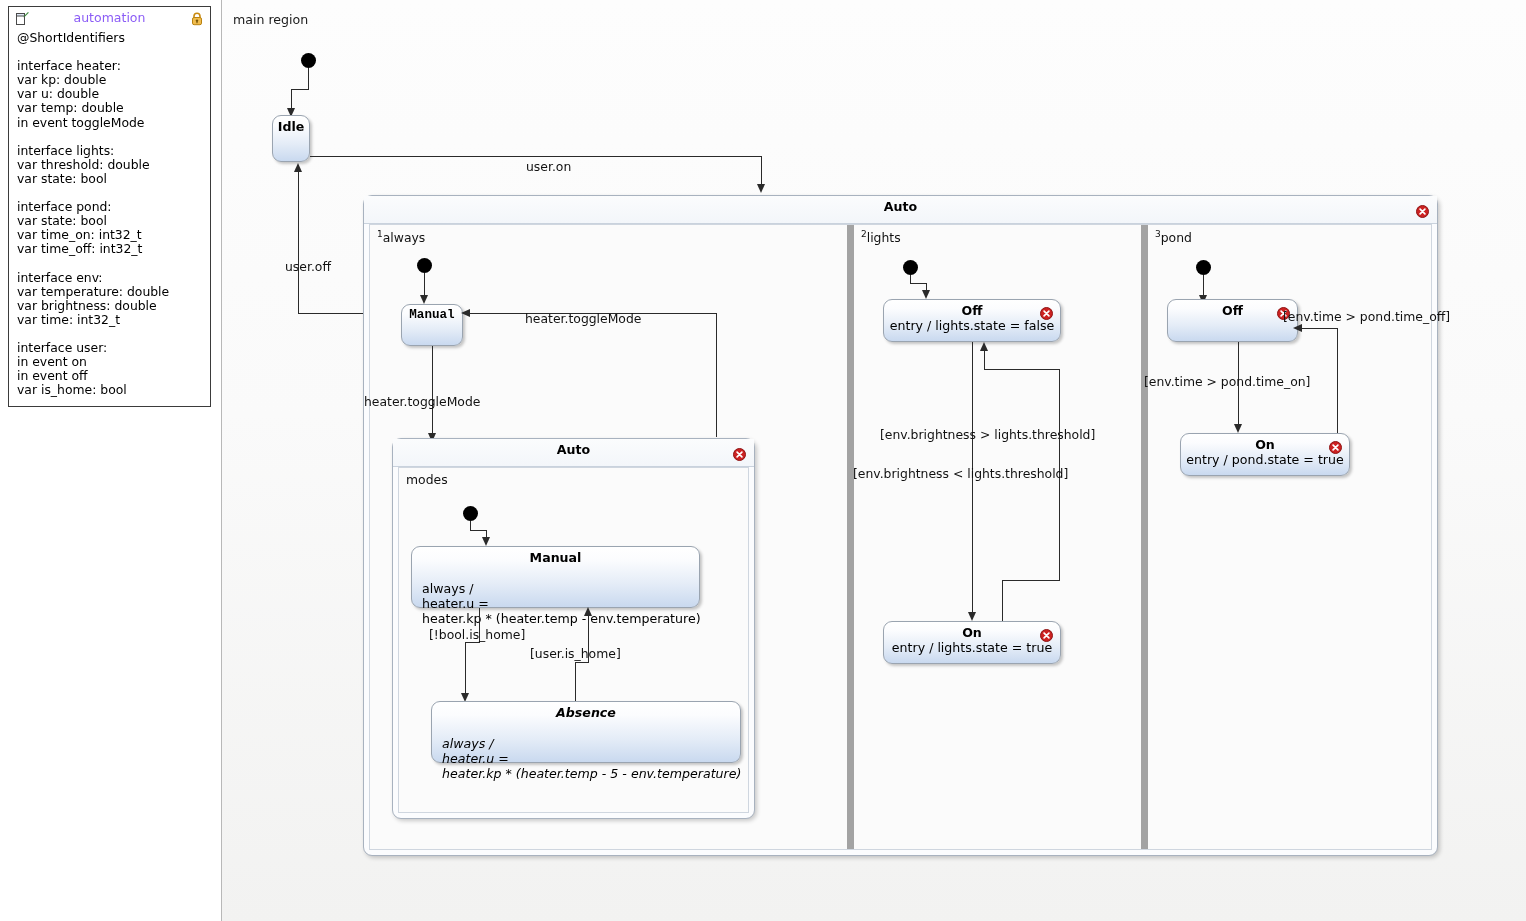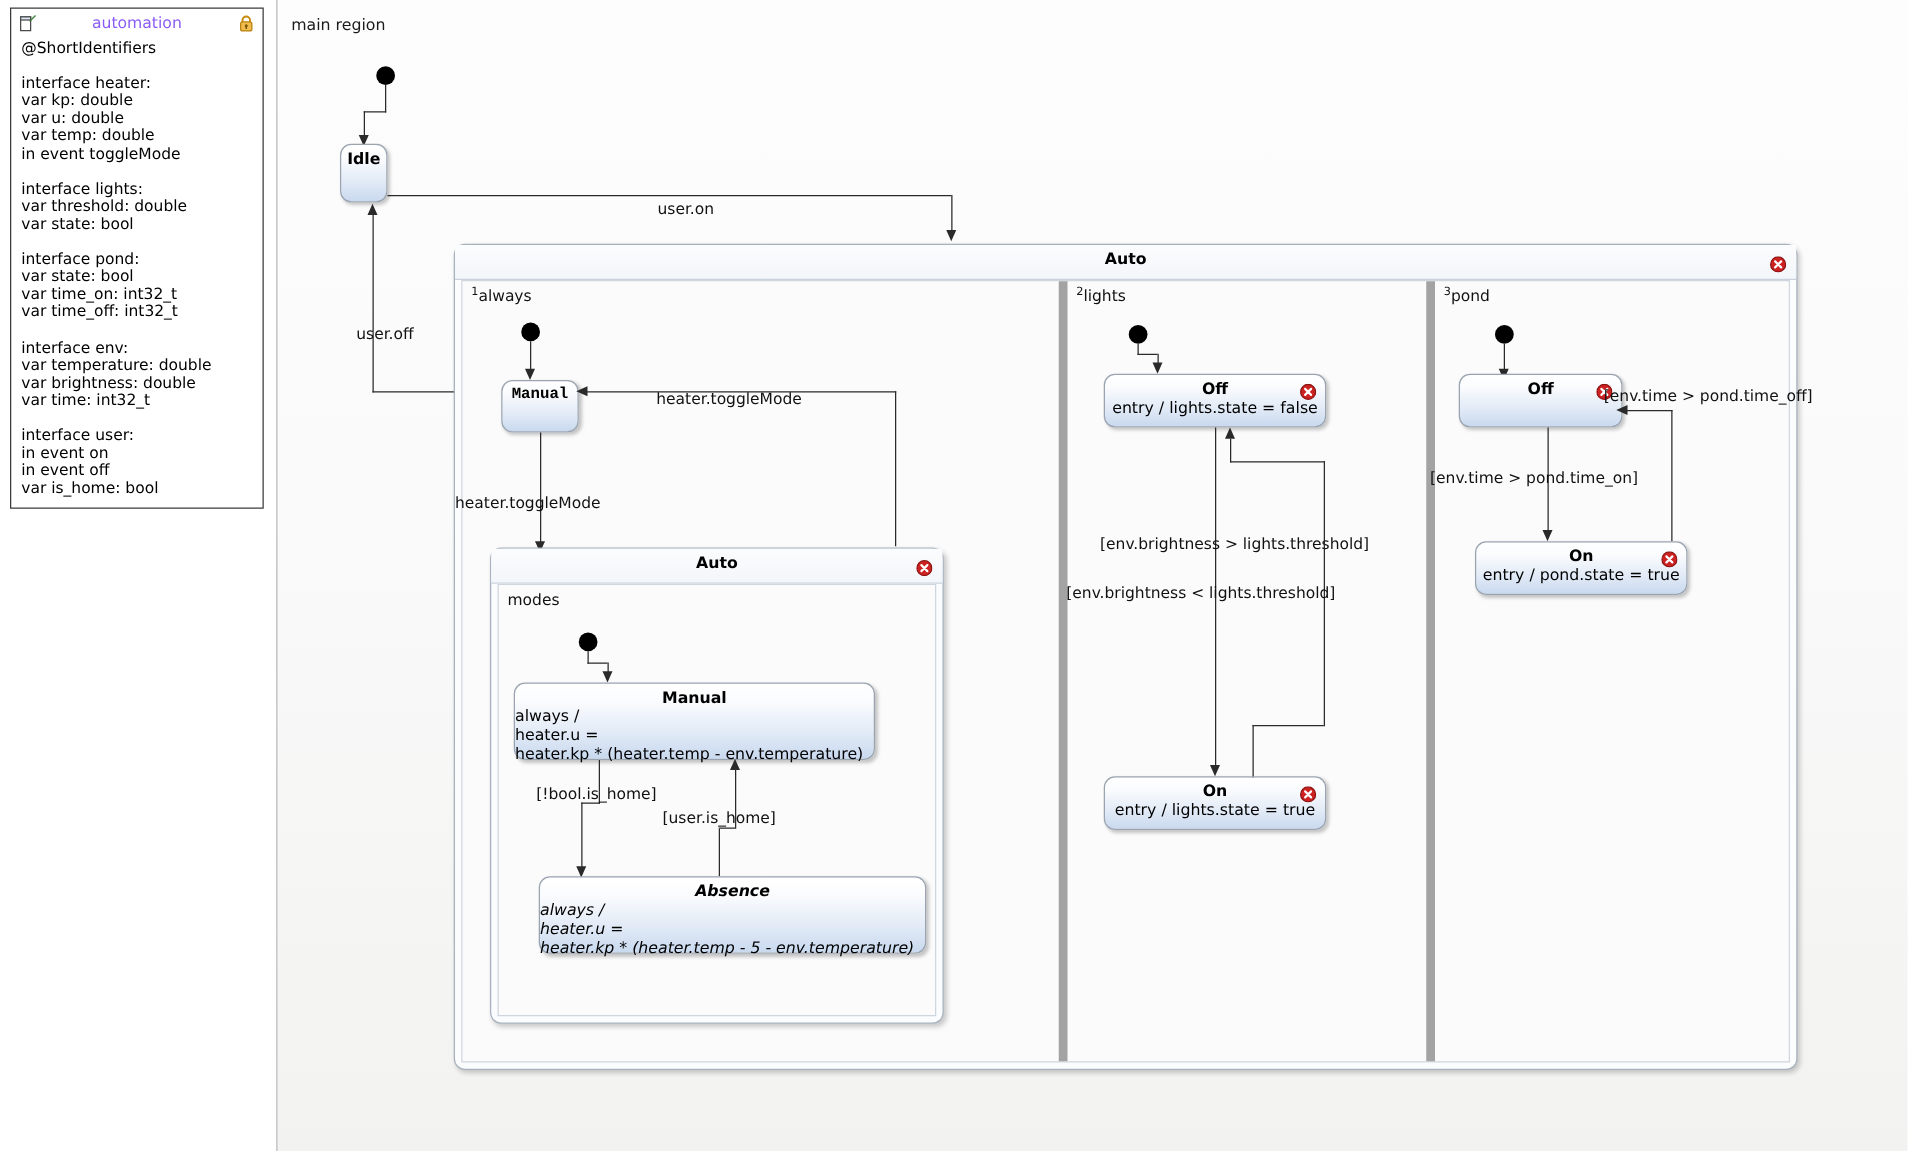--- a/index.html
+++ b/index.html
@@ -47,21 +47,21 @@
     box-shadow:2px 2px 3px rgba(0,0,0,0.22);
   }
   .state .st-name{
     display:block;text-align:center;font-weight:bold;font-size:12.6px;
     color:#000;margin-top:3px;line-height:15px;
   }
   .state .st-body{
     display:block;text-align:center;font-size:12.6px;color:#000;
     line-height:15px;white-space:pre;
   }
-  .state.left .st-body{text-align:left;}
+  .state.left .st-body{text-align:left;padding-left:10px;margin-top:16px;}
 
   
   .composite{
     position:absolute;box-sizing:border-box;
     border:1px solid #a8b2bf;border-radius:9px;
     background:#fbfcfe;
     box-shadow:2px 2px 4px rgba(0,0,0,0.20);
   }
   .composite > .cp-header{
     position:absolute;left:0;right:0;top:0;height:27px;

